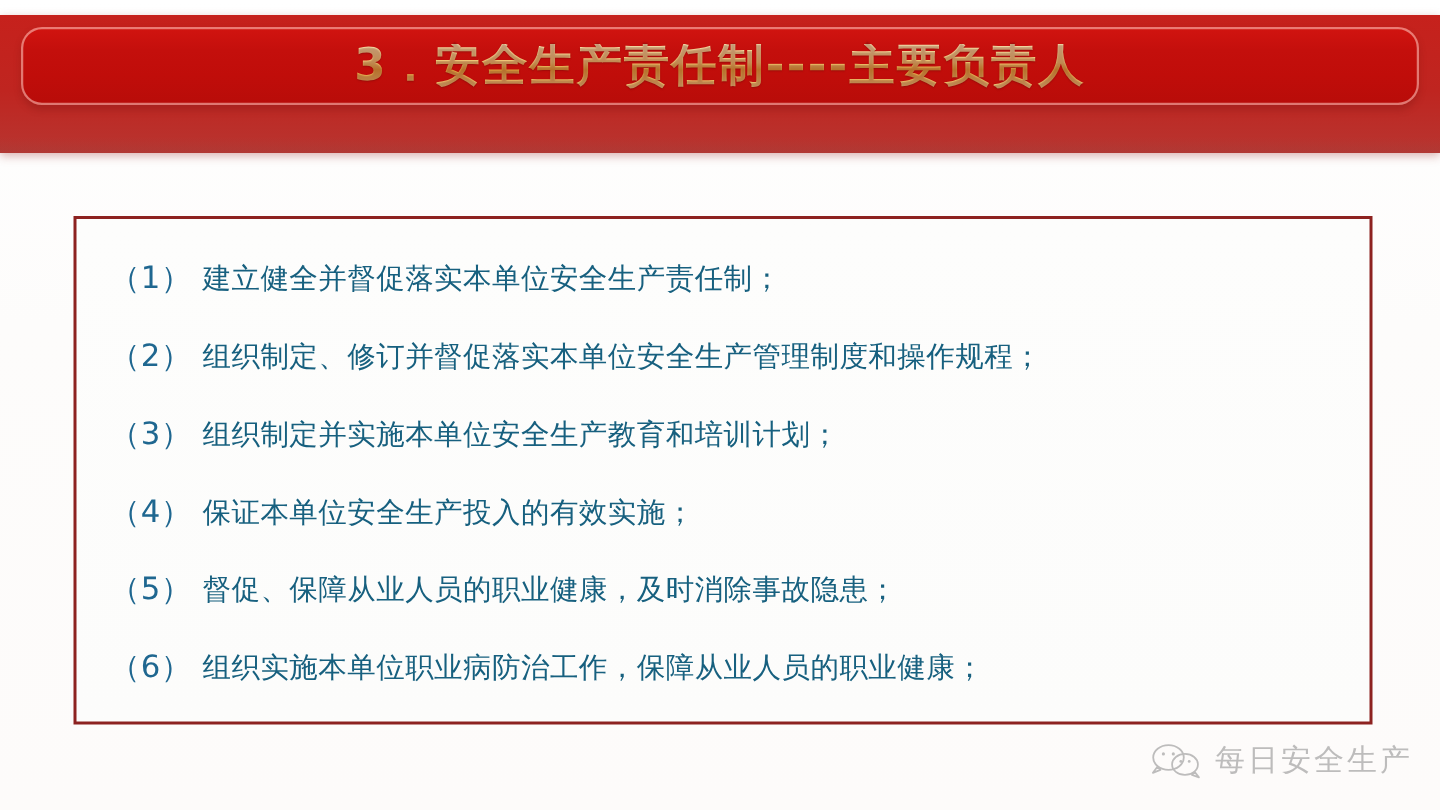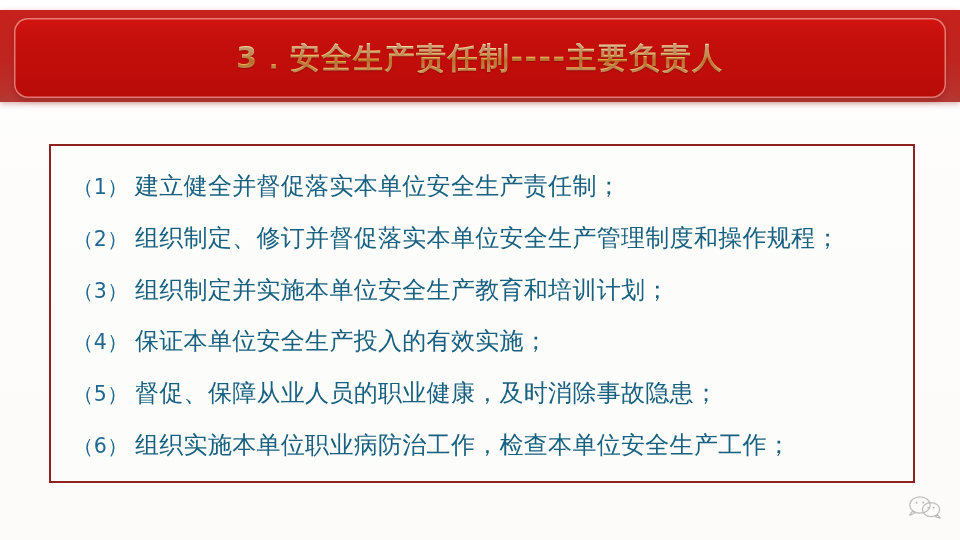--- a/index.html
+++ b/index.html
@@ -41,21 +41,21 @@
     bottom: 0;
     height: 10px;
     background: linear-gradient(180deg, rgba(184,53,48,0) 0%, rgba(170,60,55,0.55) 100%);
   }
 
   .title-banner {
     position: absolute;
     left: 14px;
     top: 18px;
     width: 932px;
-    height: 80px;
+    height: 52px;
     border-radius: 14px;
     background: linear-gradient(180deg, #d21410 0%, #c40f0c 30%, #c00d0a 62%, #b80c09 100%);
     box-shadow:
       inset 0 0 0 1.5px rgba(255, 210, 200, 0.55),
       0 3px 5px rgba(120, 20, 15, 0.30);
     display: flex;
     align-items: center;
     justify-content: center;
   }
 
@@ -102,21 +102,21 @@
   .bullet-num {
     flex: 0 0 auto;
     width: 62px;
     color: #1f6790;
     font-size: 20.5px;
   }
 
   .bullet-text {
     flex: 1 1 auto;
     color: #17607f;
-    font-size: 24px;
+    font-size: 19px;
   }
 
   
   .watermark {
     position: absolute;
     right: 18px;
     bottom: 20px;
     display: flex;
     align-items: center;
     gap: 9px;
@@ -167,33 +167,34 @@
       <span class="bullet-text">保证本单位安全生产投入的有效实施；</span>
     </div>
 
     <div class="bullet-row">
       <span class="bullet-num">（5）</span>
       <span class="bullet-text">督促、保障从业人员的职业健康，及时消除事故隐患；</span>
     </div>
 
     <div class="bullet-row">
       <span class="bullet-num">（6）</span>
-      <span class="bullet-text">组织实施本单位职业病防治工作，检查本单位安全生产工作；</span>
+      <span class="bullet-text">组织实施本单位职业病防治工作，保障从业人员的职业健康；</span>
     </div>
 
   </div>
 
   <div class="watermark">
     <span class="wm-icon-wrap">
       <svg class="wm-icon" viewBox="0 0 34 26" xmlns="http://www.w3.org/2000/svg">
         <ellipse cx="12" cy="11" rx="10.2" ry="8.2" fill="none" stroke="#8a8a8a" stroke-width="1.2"></ellipse>
         <path d="M4.6 17.2 L1.6 21.2 L6.6 19.2 Z" fill="none" stroke="#8a8a8a" stroke-width="1.2" stroke-linejoin="round"></path>
         <circle cx="8.6" cy="8.6" r="1.05" fill="#8a8a8a"></circle>
         <circle cx="15.2" cy="8.6" r="1.05" fill="#8a8a8a"></circle>
         <ellipse cx="23" cy="15.6" rx="8.6" ry="7" fill="none" stroke="#8a8a8a" stroke-width="1.2"></ellipse>
         <path d="M29.4 20.6 L32.3 24.2 L27.6 22.6 Z" fill="none" stroke="#8a8a8a" stroke-width="1.2" stroke-linejoin="round"></path>
         <circle cx="20.2" cy="13.6" r="0.95" fill="#8a8a8a"></circle>
         <circle cx="25.8" cy="13.6" r="0.95" fill="#8a8a8a"></circle>
       </svg>
     </span>
+    <span class="wm-text">每日安全生产</span>
   </div>
 
 </div>
 
 </body></html>

